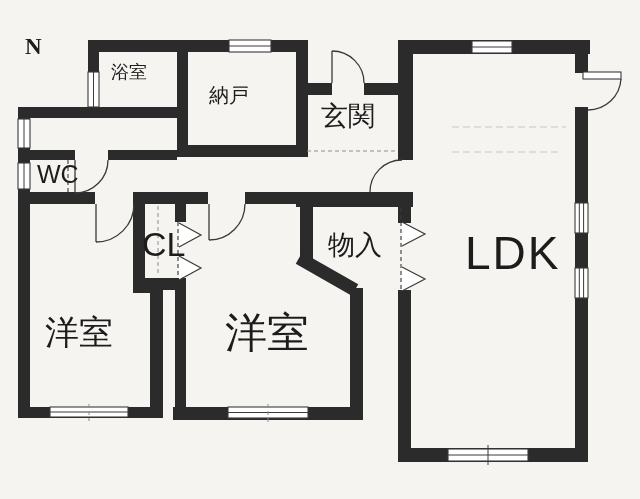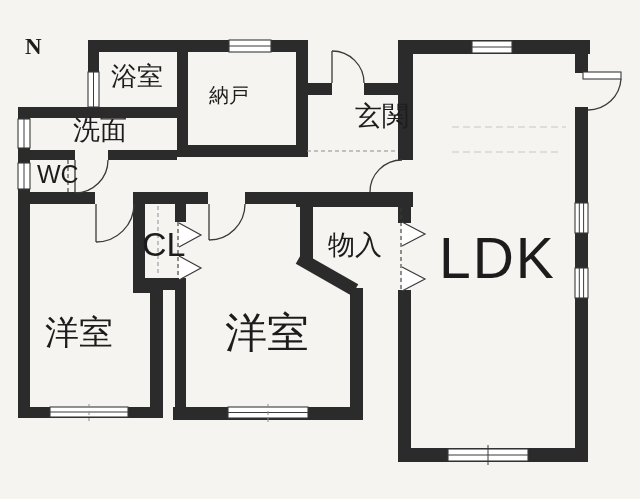--- a/index.html
+++ b/index.html
@@ -163,33 +163,32 @@
     <line class="dash" x1="68" y1="160" x2="68" y2="192"></line>
     <line class="dash-light" x1="158" y1="206" x2="158" y2="276"></line>
     <line class="dash-light" x1="307" y1="151" x2="397" y2="151"></line>
 
     <line class="faint" x1="452" y1="127" x2="566" y2="127"></line>
     <line class="faint" x1="452" y1="152" x2="558" y2="152"></line>
   </svg>
 
   <div class="label label-n" style="left:25px;top:35px;font-size:23px;">N</div>
 
-  <div class="label" style="left:111px;top:63px;font-size:26px;">浴室</div>
+  <div class="label" style="left:111px;top:63px;font-size:18px;">浴室</div>
 
   <div class="label" style="left:209px;top:85px;font-size:20px;text-align:right;">納戸</div>
 
-  <div class="label" style="left:321px;top:103px;font-size:27px;margin-left:34px;">玄関</div>
+  <div class="label" style="left:321px;top:103px;font-size:27px;">玄関</div>
 
-  <div class="label" style="left:73px;top:117px;font-size:27px;">洗面</div>
 
   <div class="label" style="left:37px;top:162px;font-size:25px;">WC</div>
 
   <div class="label" style="left:142px;top:227px;font-size:34px;">CL</div>
 
   <div class="label" style="left:328px;top:232px;font-size:27px;">物入</div>
 
-  <div class="label label-ldk" style="left:439px;top:230px;font-size:57px;">LDK</div>
+  <div class="label label-ldk" style="left:465px;top:230px;font-size:46px;">LDK</div>
 
   <div class="label" style="left:45px;top:315px;font-size:34px;">洋室</div>
 
   <div class="label" style="left:225px;top:312px;font-size:42px;">洋室</div>
 
 </div>
 
 </body></html>

